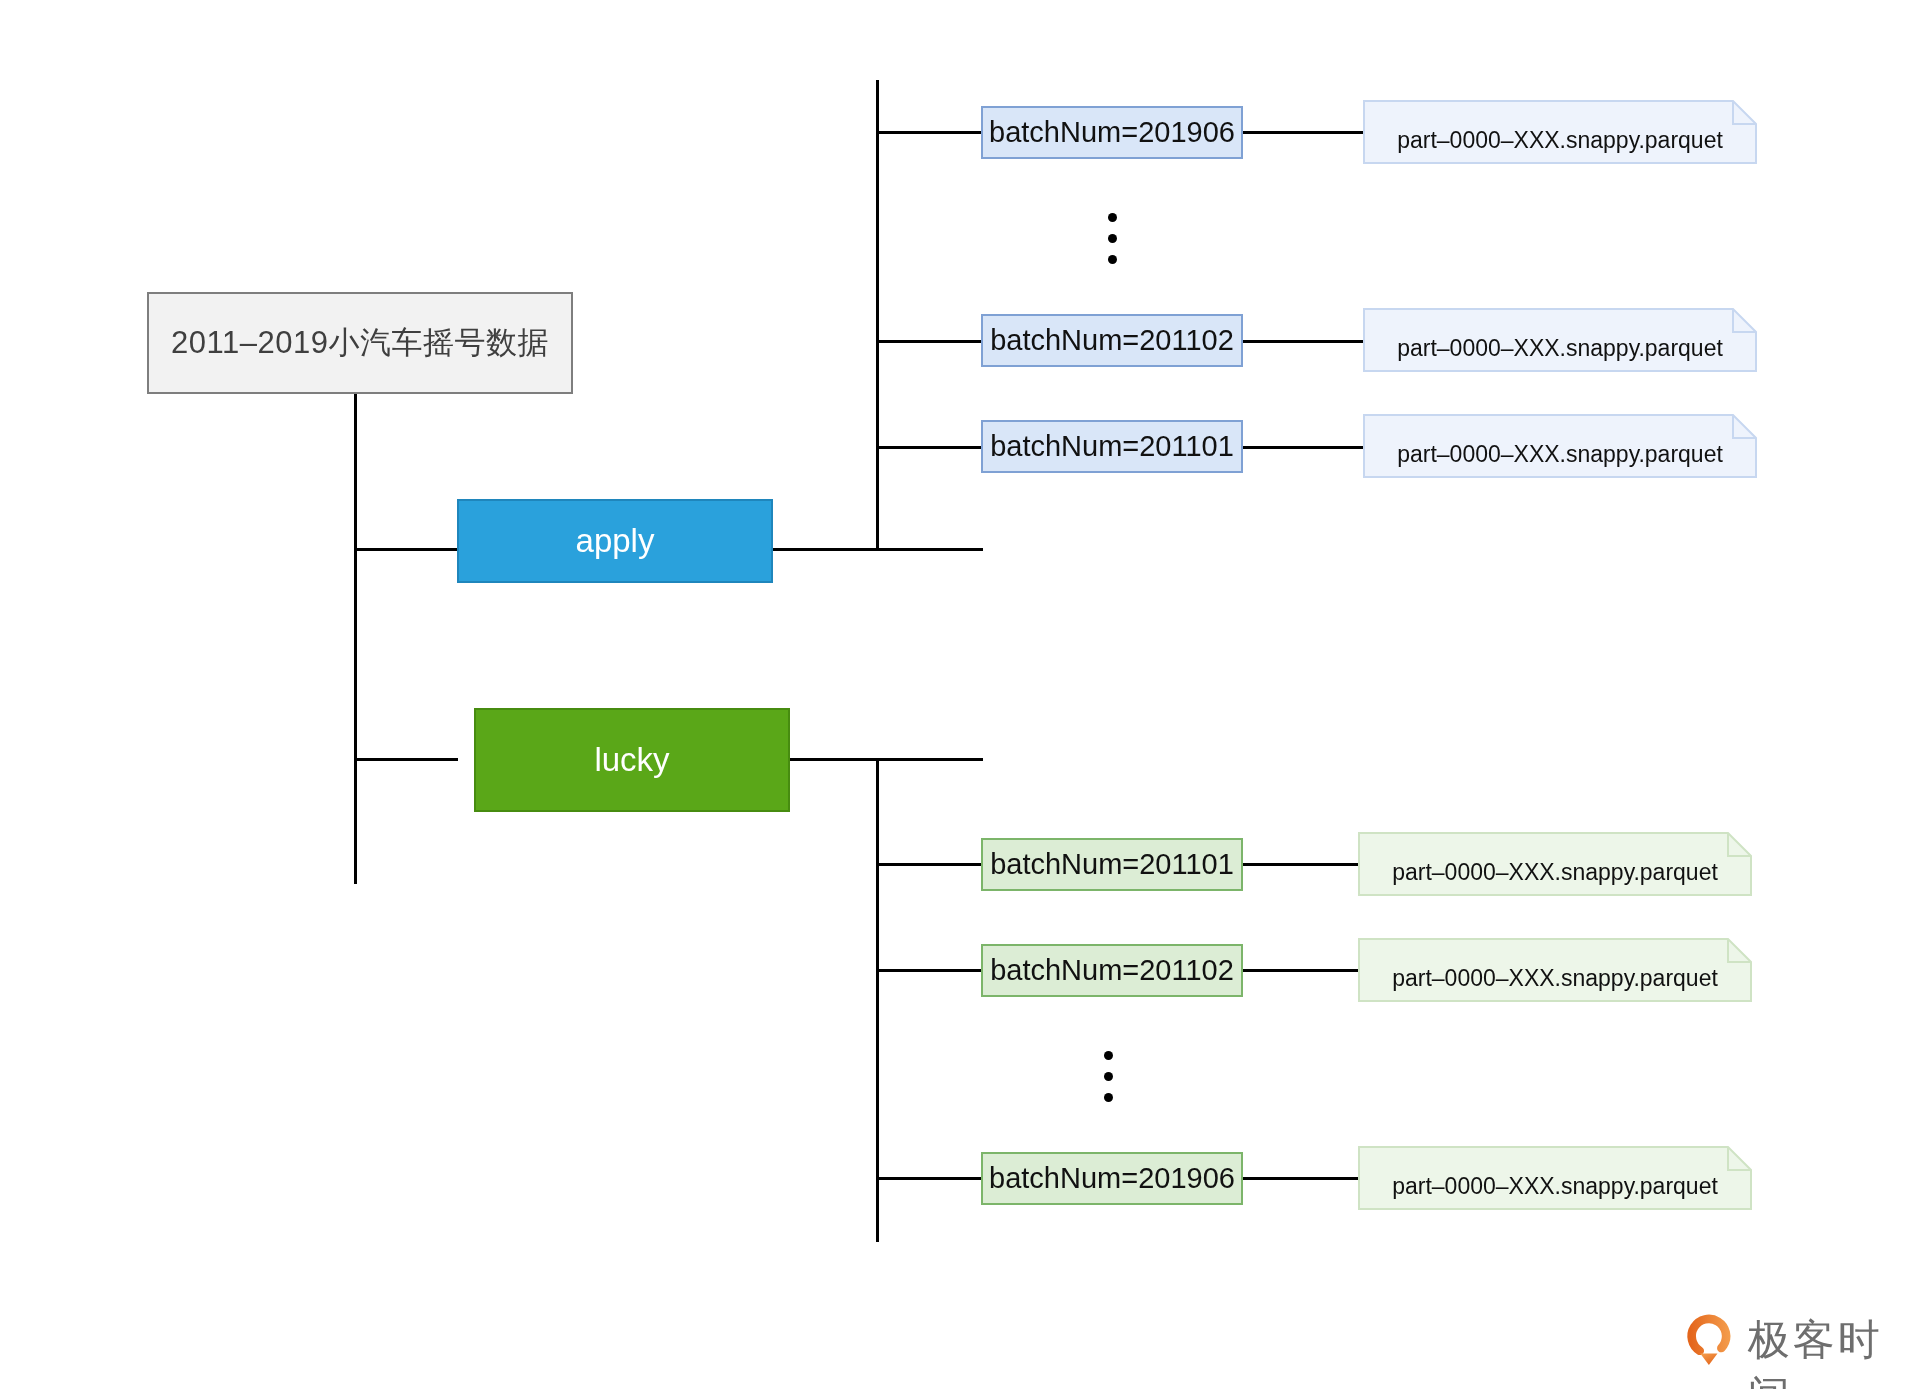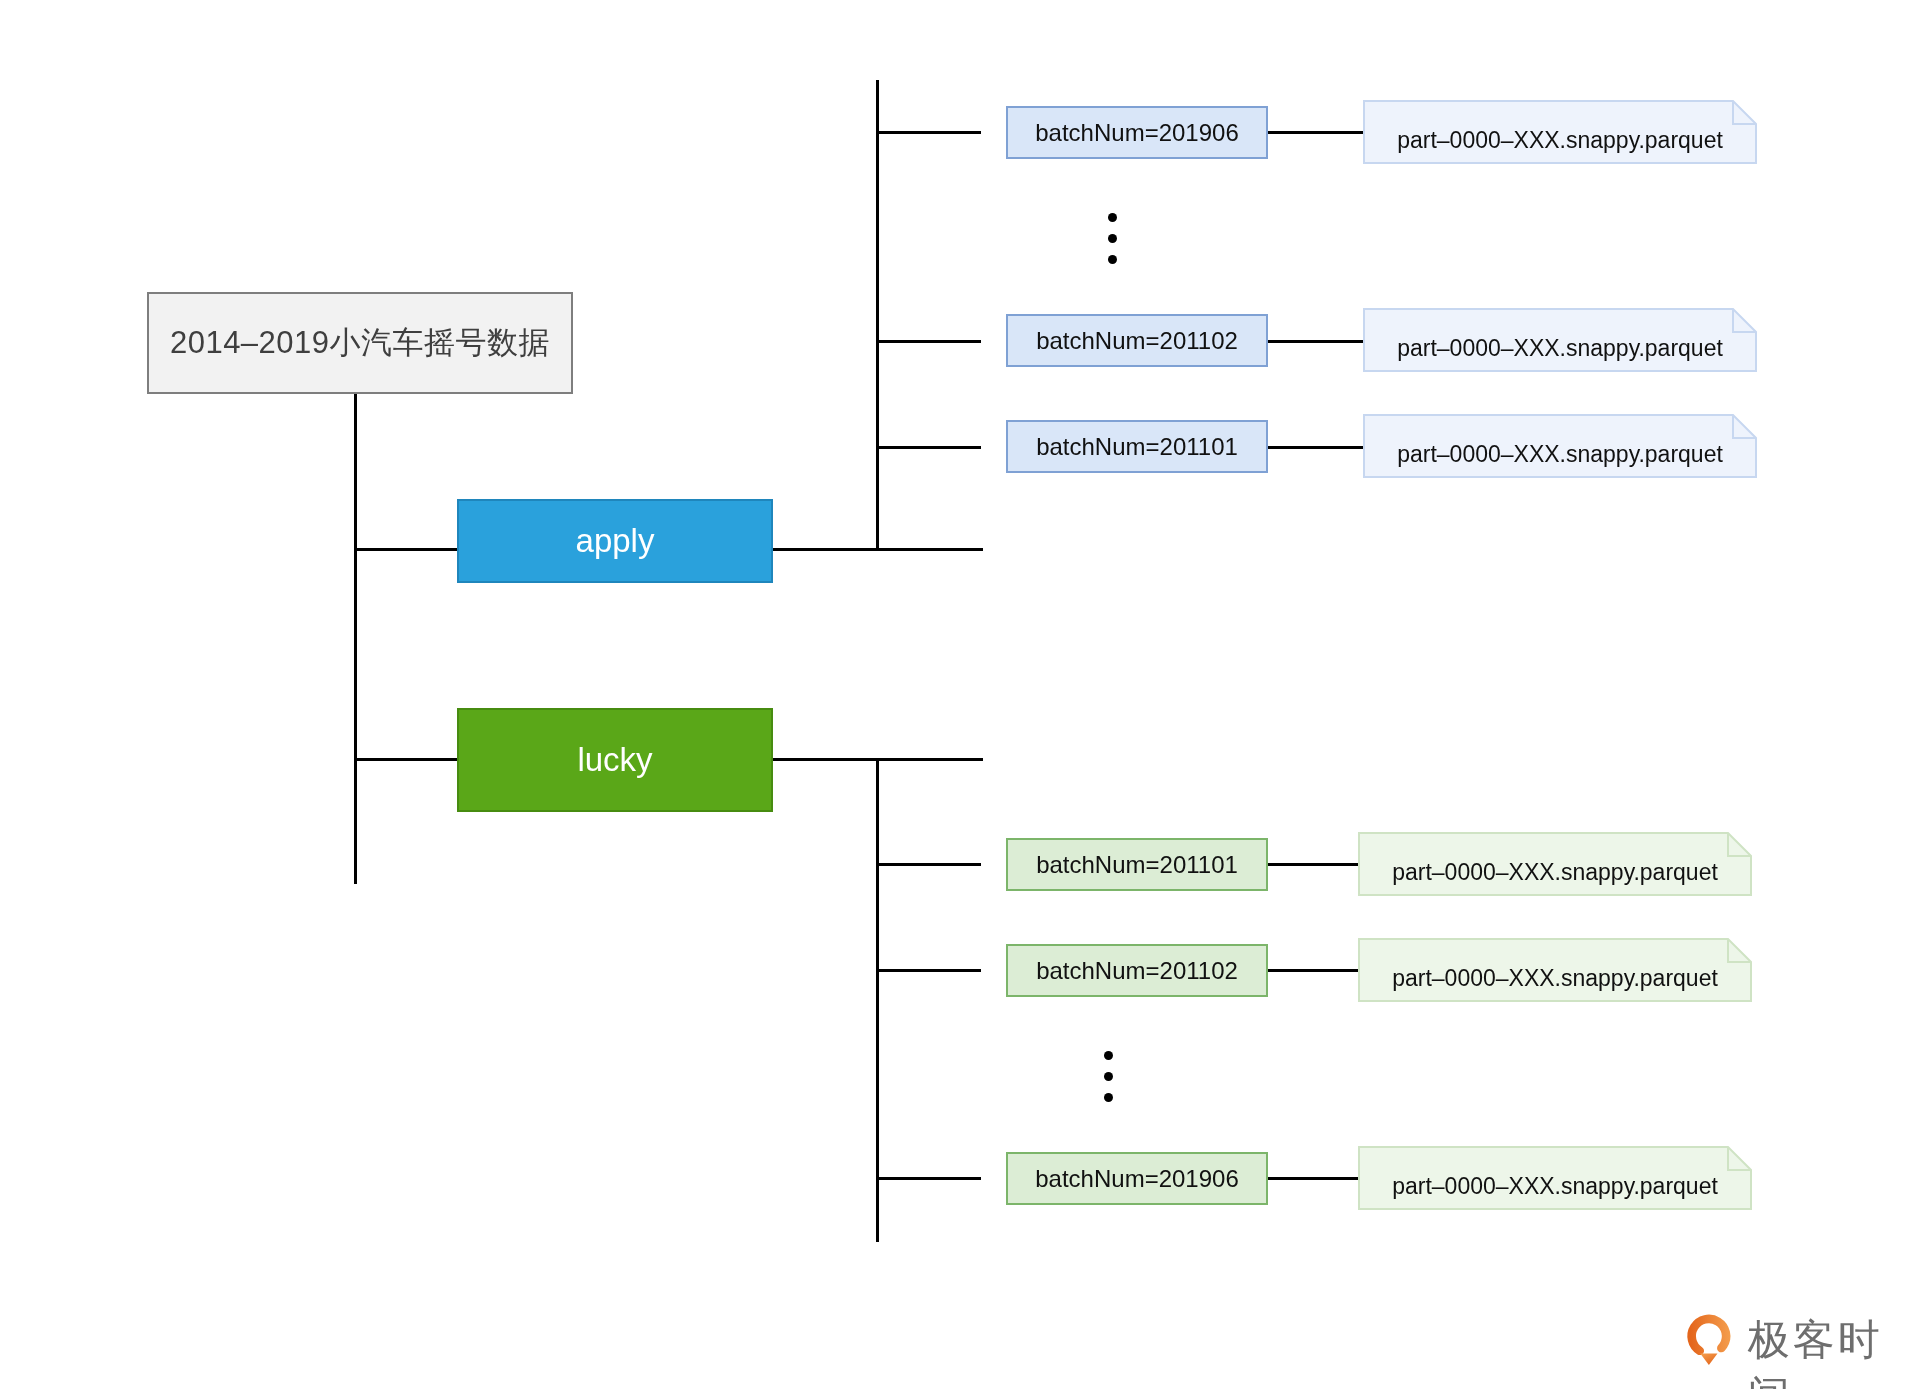--- a/index.html
+++ b/index.html
@@ -13,22 +13,22 @@
     position:absolute;box-sizing:border-box;
     display:flex;align-items:center;justify-content:center;
     white-space:nowrap;
   }
   .root-node{
     background:#f2f2f2;border:2px solid #7e7e7e;
     color:#3f3f3f;font-size:31px;letter-spacing:.5px;
   }
   .dir-node{color:#ffffff;font-size:33px;}
   .dir-apply{background:#2aa1dc;border:2px solid #1f86bc;}
-  .dir-lucky{background:#5aa718;border:2px solid #478c10;}
-  .part-node{font-size:24px;color:#111111;border:2px solid;margin-left:25px;}
+  .dir-lucky{background:#5aa718;border:2px solid #478c10;margin-left:17px;}
+  .part-node{font-size:29px;color:#111111;border:2px solid;}
   .part-blue{background:#d9e6f8;border-color:#7fa1d4;}
   .part-green{background:#dcedd5;border-color:#7cb56a;}
   .file-node{position:absolute;width:394px;height:80px;}
   .file-node svg{position:absolute;left:0;top:0;}
   .file-label{
     position:absolute;inset:0;display:flex;align-items:center;justify-content:center;
     font-size:23px;color:#111111;white-space:nowrap;
   }
   .path-file-blue{fill:#eef3fc;stroke:#c7d7f0;stroke-width:2;}
   .path-fold-blue{fill:none;stroke:#c7d7f0;stroke-width:2;}
@@ -62,21 +62,21 @@
 
 <div class="line" style="left:773px;top:758px;width:210px;height:3px;"></div>
 <div class="line" style="left:876px;top:758px;width:3px;height:484px;"></div>
 <div class="line" style="left:877px;top:863px;width:104px;height:3px;"></div>
 <div class="line" style="left:877px;top:969px;width:104px;height:3px;"></div>
 <div class="line" style="left:877px;top:1177px;width:104px;height:3px;"></div>
 <div class="line" style="left:1243px;top:863px;width:115px;height:3px;"></div>
 <div class="line" style="left:1243px;top:969px;width:115px;height:3px;"></div>
 <div class="line" style="left:1243px;top:1177px;width:115px;height:3px;"></div>
 
-<div class="node root-node" style="left:147px;top:292px;width:426px;height:102px;">2014–2019小汽车摇号数据</div>
+<div class="node root-node" style="left:147px;top:292px;width:426px;height:102px;">2011–2019小汽车摇号数据</div>
 
 <div class="node dir-node dir-apply" style="left:457px;top:499px;width:316px;height:84px;">apply</div>
 
 <div class="node dir-node dir-lucky" style="left:457px;top:708px;width:316px;height:104px;">lucky</div>
 
 <div class="node part-node part-blue" style="left:981px;top:106px;width:262px;height:53px;">batchNum=201906</div>
 <div class="node part-node part-blue" style="left:981px;top:314px;width:262px;height:53px;">batchNum=201102</div>
 <div class="node part-node part-blue" style="left:981px;top:420px;width:262px;height:53px;">batchNum=201101</div>
 
 <div class="dots" style="left:1108px;top:213px;">

